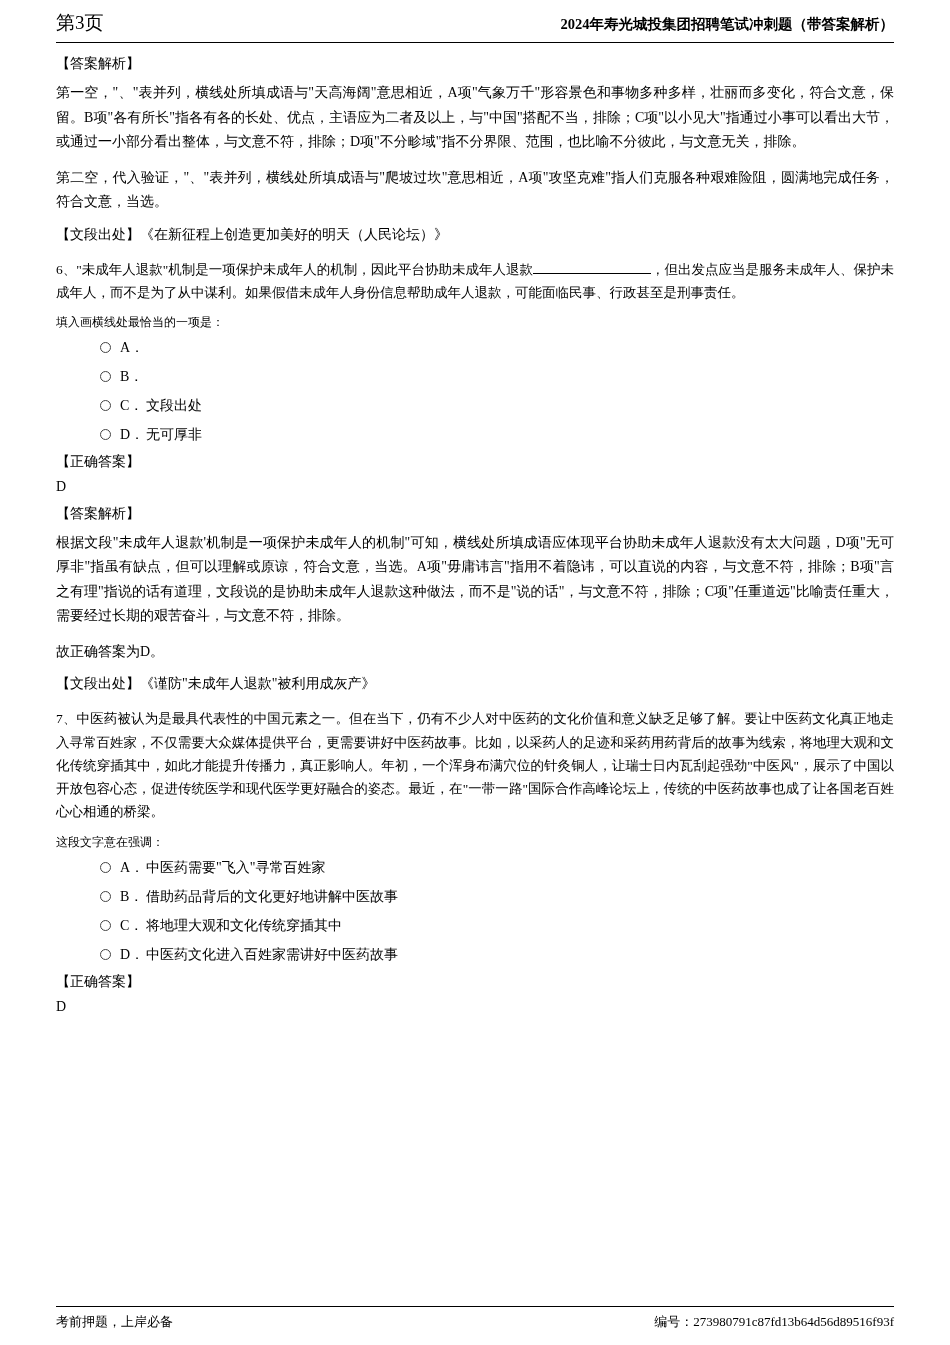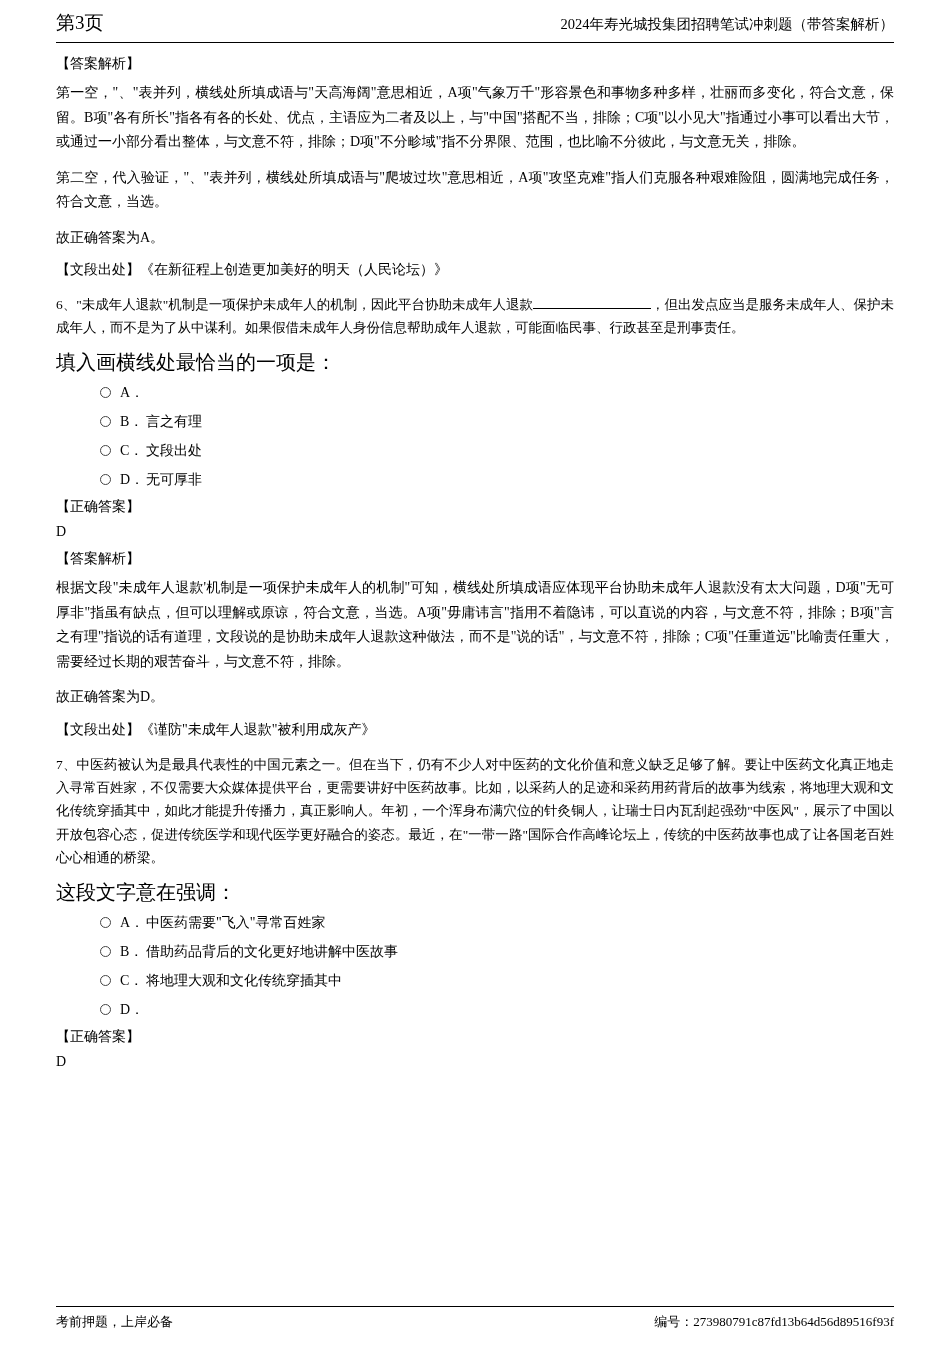--- a/index.html
+++ b/index.html
@@ -26,21 +26,21 @@
     justify-content: space-between;
     align-items: baseline;
     padding: 10px 56px 0 56px;
     font-size: 13.5px;
   }
   .header-left {
     font-size: 19px;
   }
   .header-right {
     font-size: 14.5px;
-    font-weight: normal;
+    font-weight: bold;
   }
   .rule {
     margin: 6px 56px 0 56px;
     border-top: 1px solid #000;
   }
   .content {
     padding: 0 56px;
     margin-top: 12px;
   }
   .blk {
@@ -84,21 +84,21 @@
     font-size: 14px;
     margin: 2px 0 10px 0;
   }
   .q-body {
     font-size: 13.5px;
     line-height: 1.72;
     text-align: justify;
     margin-bottom: 10px;
   }
   .q-prompt {
-    font-size: 20px;
+    font-size: 12px;
     margin: 8px 0 6px 0;
   }
   .blankline {
     display: inline-block;
     border-bottom: 1px solid #000;
     width: 118px;
     vertical-align: baseline;
   }
   .footer {
     position: absolute;
@@ -135,40 +135,38 @@
   <div class="rule"></div>
 
   <div class="content">
 
     <div class="bracket-label">【答案解析】</div>
 
     <div class="blk">第一空，"、"表并列，横线处所填成语与"天高海阔"意思相近，A项"气象万千"形容景色和事物多种多样，壮丽而多变化，符合文意，保留。B项"各有所长"指各有各的长处、优点，主语应为二者及以上，与"中国"搭配不当，排除；C项"以小见大"指通过小事可以看出大节，或通过一小部分看出整体，与文意不符，排除；D项"不分畛域"指不分界限、范围，也比喻不分彼此，与文意无关，排除。</div>
 
     <div class="blk">第二空，代入验证，"、"表并列，横线处所填成语与"爬坡过坎"意思相近，A项"攻坚克难"指人们克服各种艰难险阻，圆满地完成任务，符合文意，当选。</div>
 
-    <div class="blk">故正确答案为A。</div>
 
     <div class="bracket-label">【文段出处】《在新征程上创造更加美好的明天（人民论坛）》</div>
 
     <div class="small-gap"></div>
 
     <div>
       <div class="q-body"><span>6、"未成年人退款"机制是一项保护未成年人的机制，因此平台协助未成年人退款</span><span class="blankline"></span><span>，但出发点应当是服务未成年人、保护未成年人，而不是为了从中谋利。如果假借未成年人身份信息帮助成年人退款，可能面临民事、行政甚至是刑事责任。</span></div>
 
       <div class="q-prompt">填入画横线处最恰当的一项是：</div>
 
       <div class="opts">
         <div class="opt">
           <span class="radio"></span>
           <span class="opt-letter">A．</span>
         </div>
         <div class="opt">
           <span class="radio"></span>
           <span class="opt-letter">B．</span>
-          <span class="opt-text">言之有理</span>
         </div>
         <div class="opt">
           <span class="radio"></span>
           <span class="opt-letter">C．</span>
           <span class="opt-text">文段出处</span>
         </div>
         <div class="opt">
           <span class="radio"></span>
           <span class="opt-letter">D．</span>
           <span class="opt-text">无可厚非</span>
@@ -204,20 +202,21 @@
           <span class="opt-text">借助药品背后的文化更好地讲解中医故事</span>
         </div>
         <div class="opt">
           <span class="radio"></span>
           <span class="opt-letter">C．</span>
           <span class="opt-text">将地理大观和文化传统穿插其中</span>
         </div>
         <div class="opt">
           <span class="radio"></span>
           <span class="opt-letter">D．</span>
+          <span class="opt-text">中医药文化进入百姓家需讲好中医药故事</span>
         </div>
       </div>
 
       <div class="bracket-label">【正确答案】</div>
       <div class="answer-val">D</div>
     </div>
 
   </div>
 
   <div class="footer">

